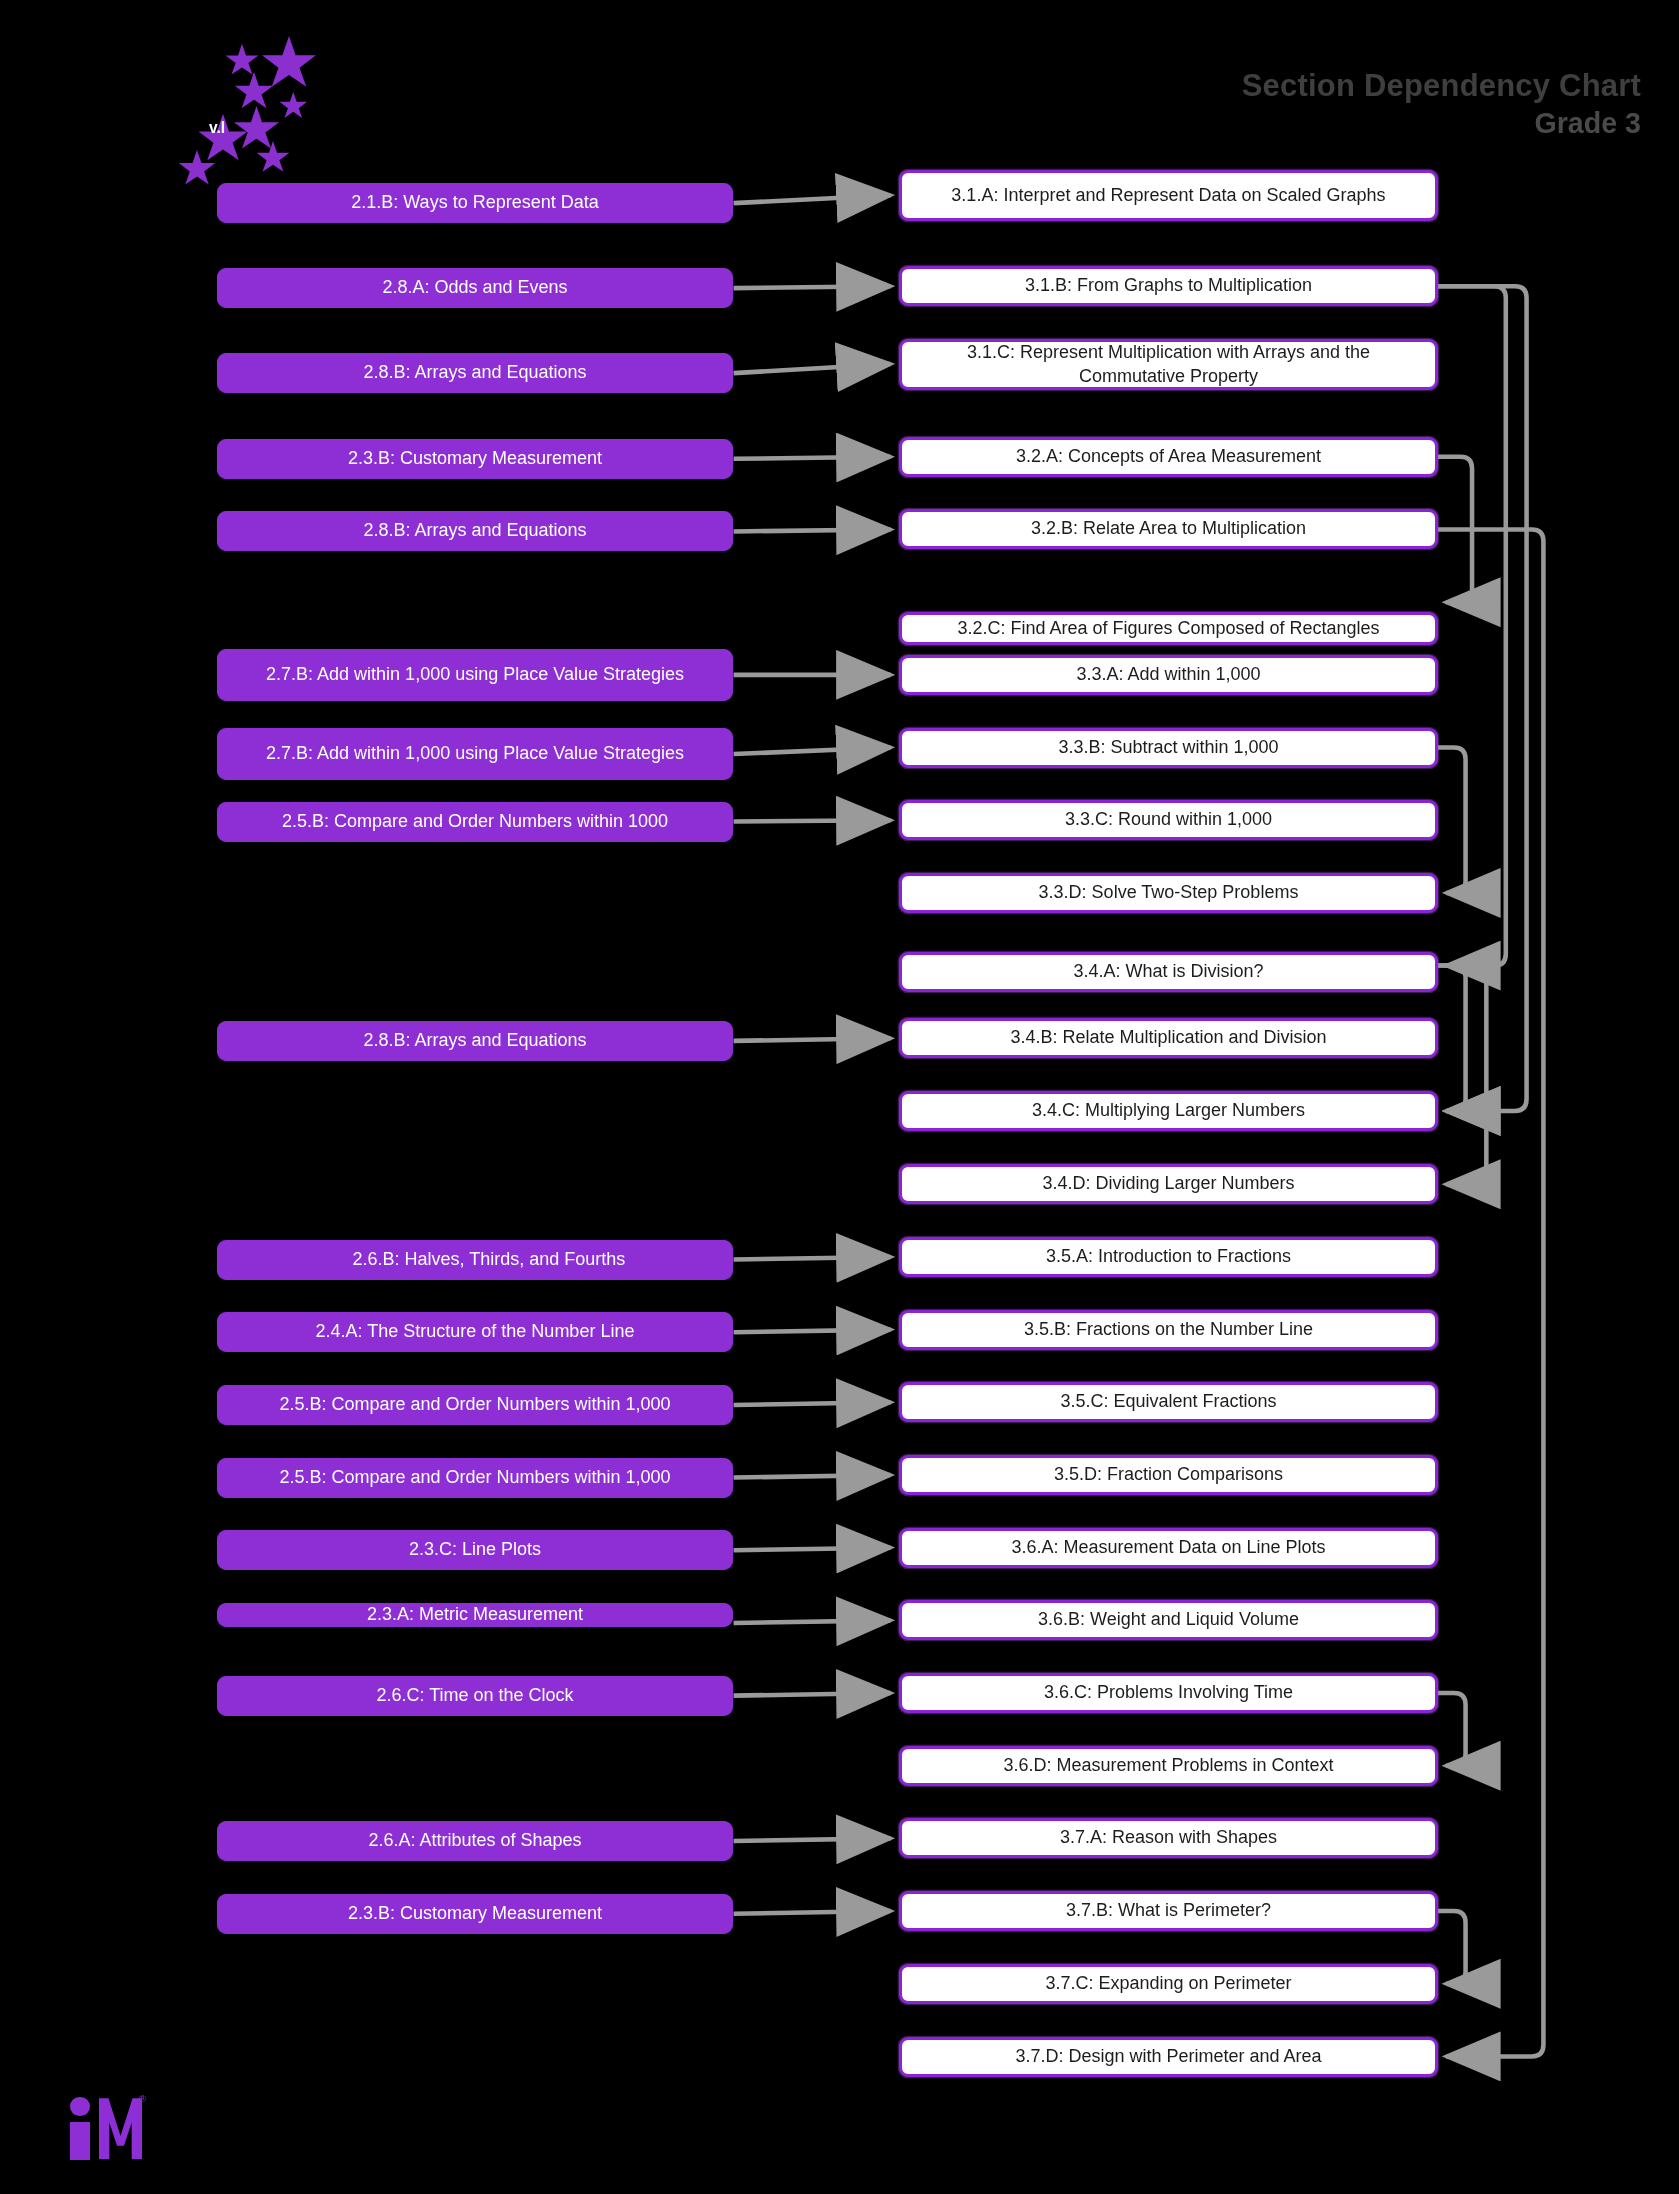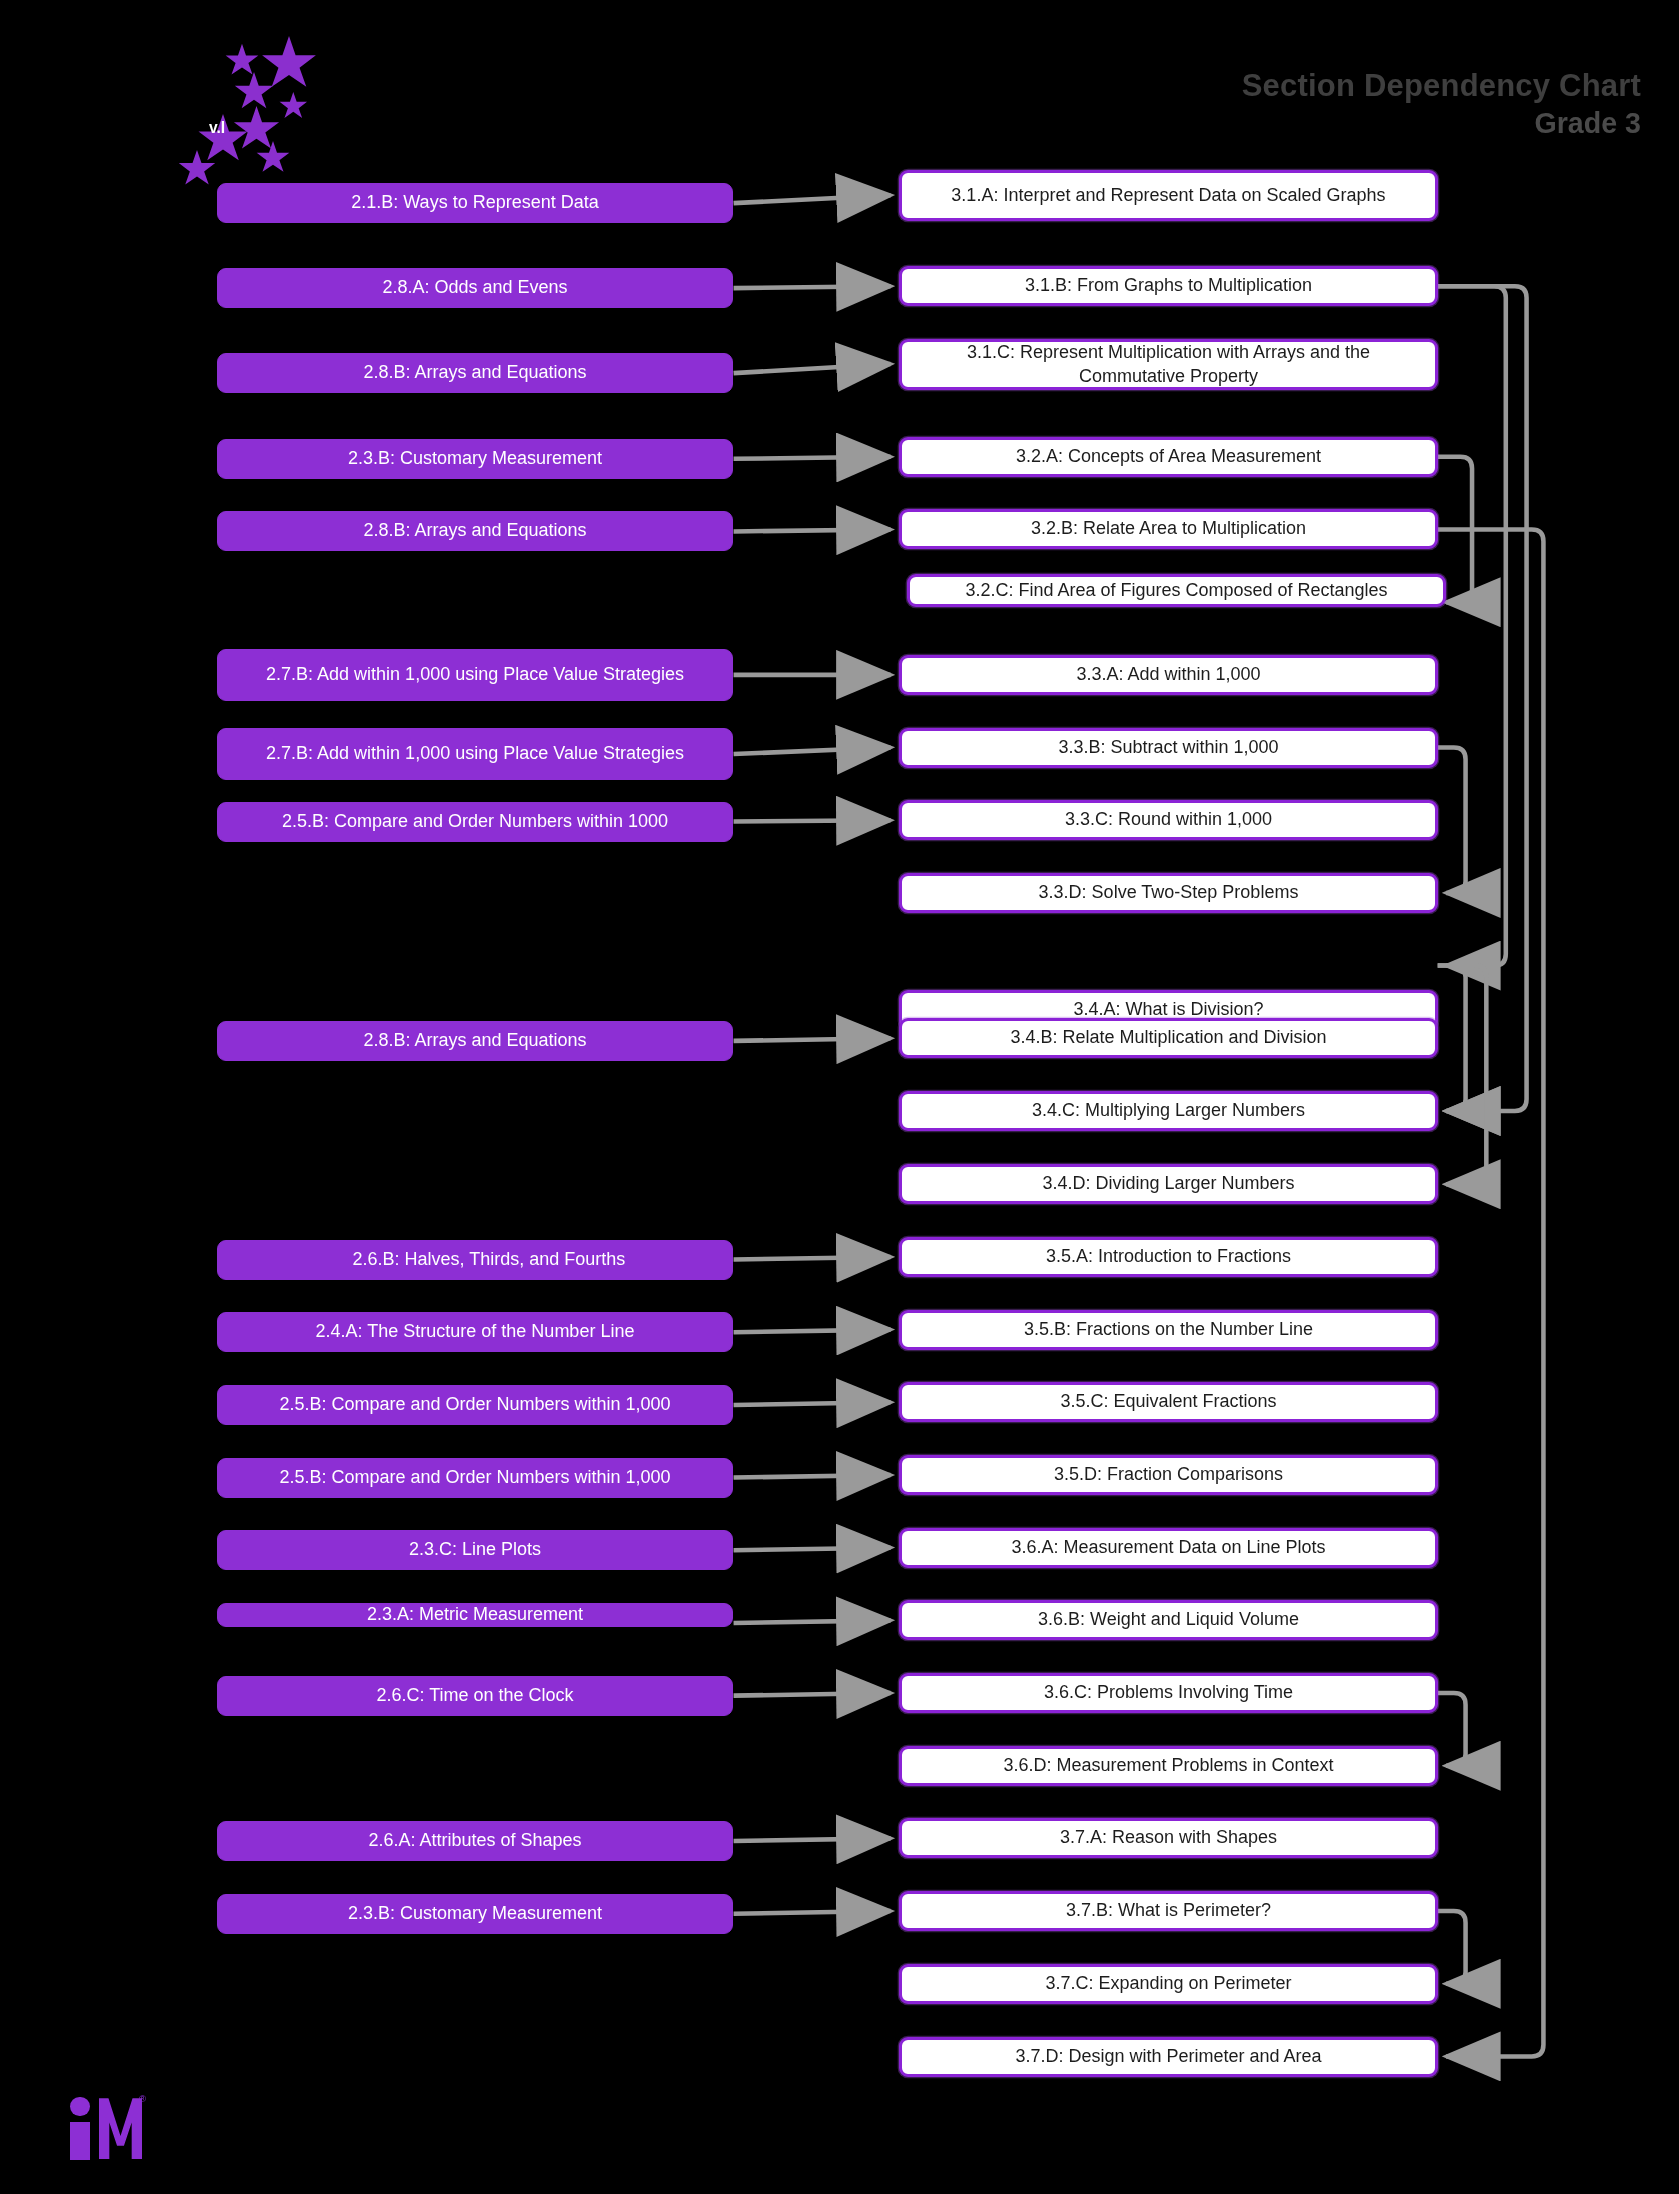--- a/index.html
+++ b/index.html
@@ -279,36 +279,36 @@
       </div>
       <div class="node target" style="top: 339px; height: 51px;">
         <span>3.1.C: Represent Multiplication with Arrays and the Commutative Property</span>
       </div>
       <div class="node target" style="top: 437px; height: 40px;">
         <span>3.2.A: Concepts of Area Measurement</span>
       </div>
       <div class="node target" style="top: 509px; height: 40px;">
         <span>3.2.B: Relate Area to Multiplication</span>
       </div>
-      <div class="node target" style="top: 574px; height: 33px; margin-left: 8px;">
+      <div class="node target" style="top: 612px; height: 33px;">
         <span>3.2.C: Find Area of Figures Composed of Rectangles</span>
       </div>
       <div class="node target" style="top: 655px; height: 40px;">
         <span>3.3.A: Add within 1,000</span>
       </div>
       <div class="node target" style="top: 728px; height: 40px;">
         <span>3.3.B: Subtract within 1,000</span>
       </div>
       <div class="node target" style="top: 800px; height: 40px;">
         <span>3.3.C: Round within 1,000</span>
       </div>
       <div class="node target" style="top: 873px; height: 40px;">
         <span>3.3.D: Solve Two-Step Problems</span>
       </div>
-      <div class="node target" style="top: 990px; height: 40px;">
+      <div class="node target" style="top: 952px; height: 40px;">
         <span>3.4.A: What is Division?</span>
       </div>
       <div class="node target" style="top: 1018px; height: 40px;">
         <span>3.4.B: Relate Multiplication and Division</span>
       </div>
       <div class="node target" style="top: 1091px; height: 40px;">
         <span>3.4.C: Multiplying Larger Numbers</span>
       </div>
       <div class="node target" style="top: 1164px; height: 40px;">
         <span>3.4.D: Dividing Larger Numbers</span>

